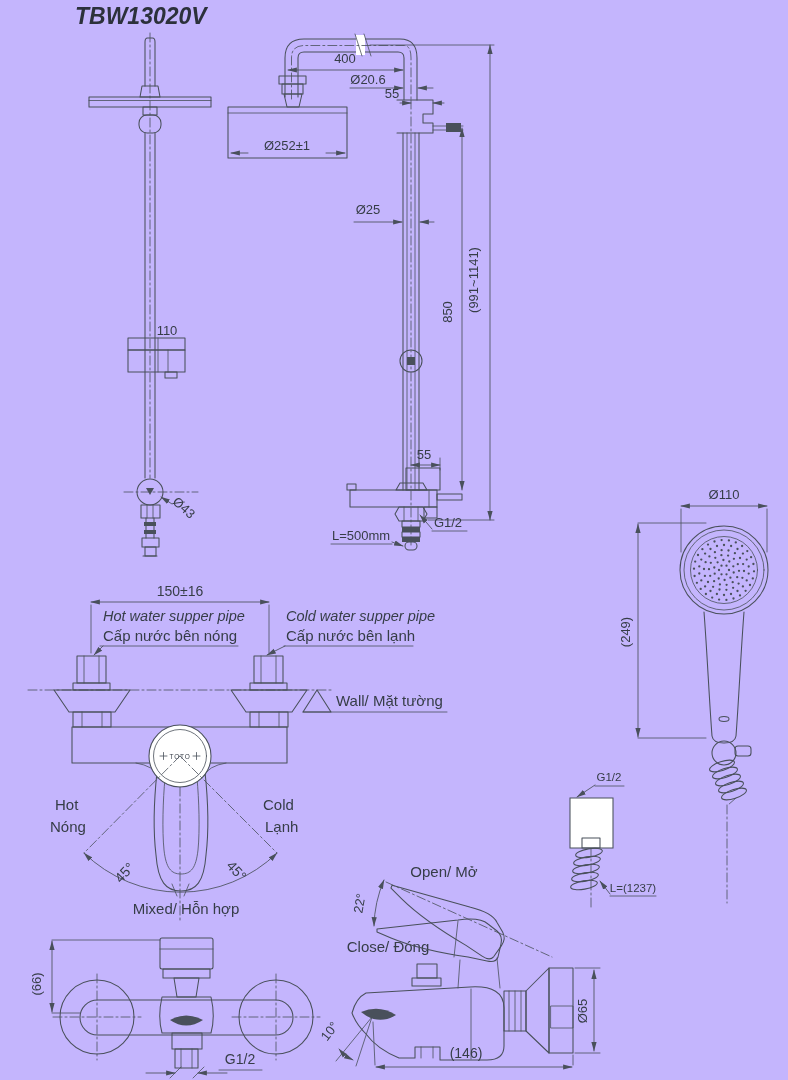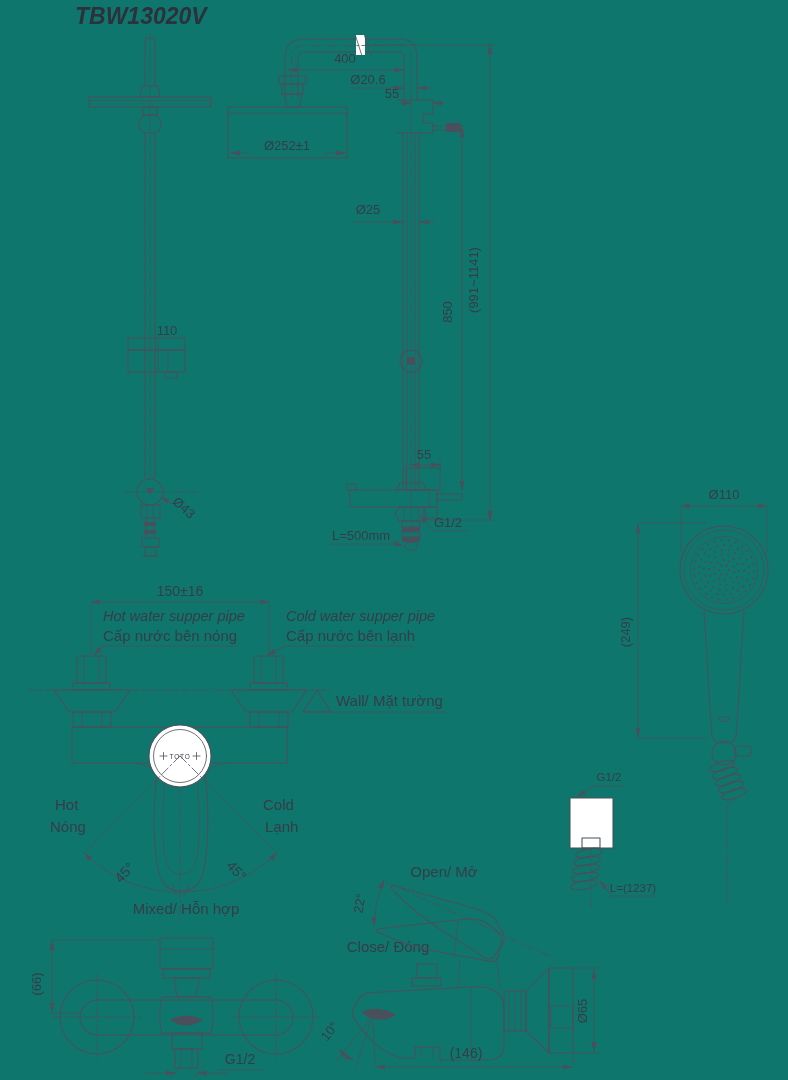--- a/index.html
+++ b/index.html
@@ -1,16 +1,16 @@
 <!DOCTYPE html>
 <html><head>
 <meta charset="utf-8">
 <style>
   html,body{margin:0;padding:0;background:#ffffff;}
-  .stage{width:788px;height:1080px;position:relative;background:#0f766e;font-family:"Liberation Sans",sans-serif;}
+  .stage{width:788px;height:1080px;position:relative;background:#c4b5fd;font-family:"Liberation Sans",sans-serif;}
   svg{display:block;}
   svg *{vector-effect:non-scaling-stroke;}
   .ln,.thin,.cl,.dim{stroke:#49505b;fill:none;stroke-linecap:round;stroke-linejoin:round;}
   .ln{stroke-width:1.05;}
   .thin{stroke-width:.8;}
   .cl{stroke-width:.8;stroke-dasharray:9 3 2 3;}
   .dim{stroke-width:.85;}
   .dk{fill:#49505b;stroke:none;}
   .wh{fill:#ffffff;stroke:#49505b;stroke-width:1.05;}
   text{stroke:none;fill:#363d47;font-family:"Liberation Sans",sans-serif;}

